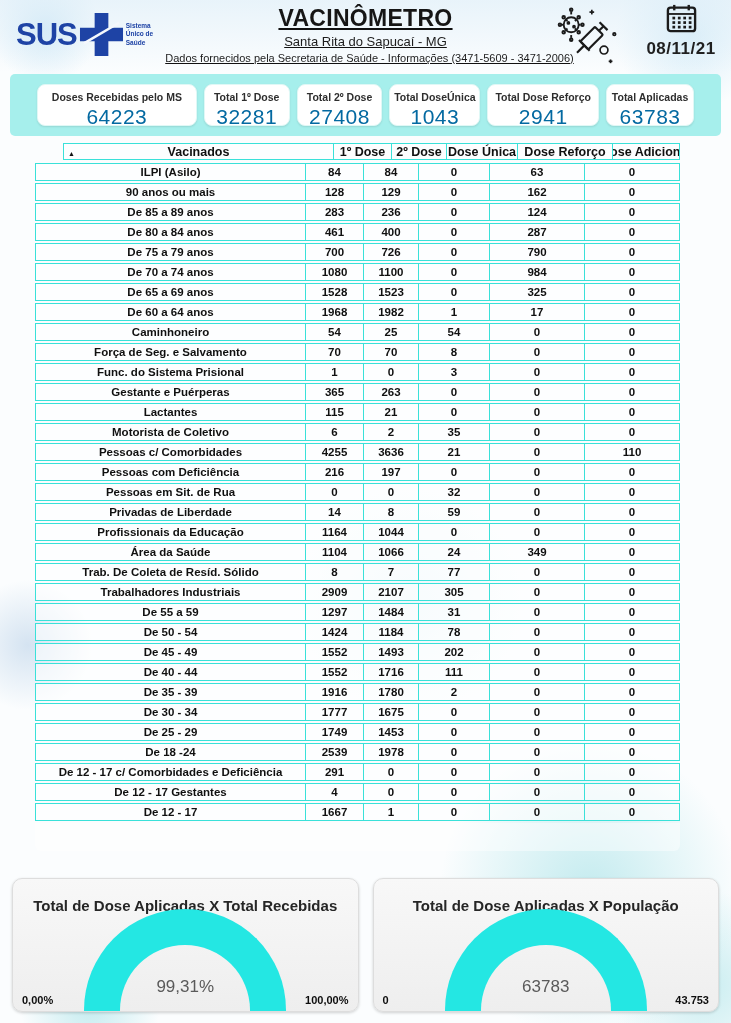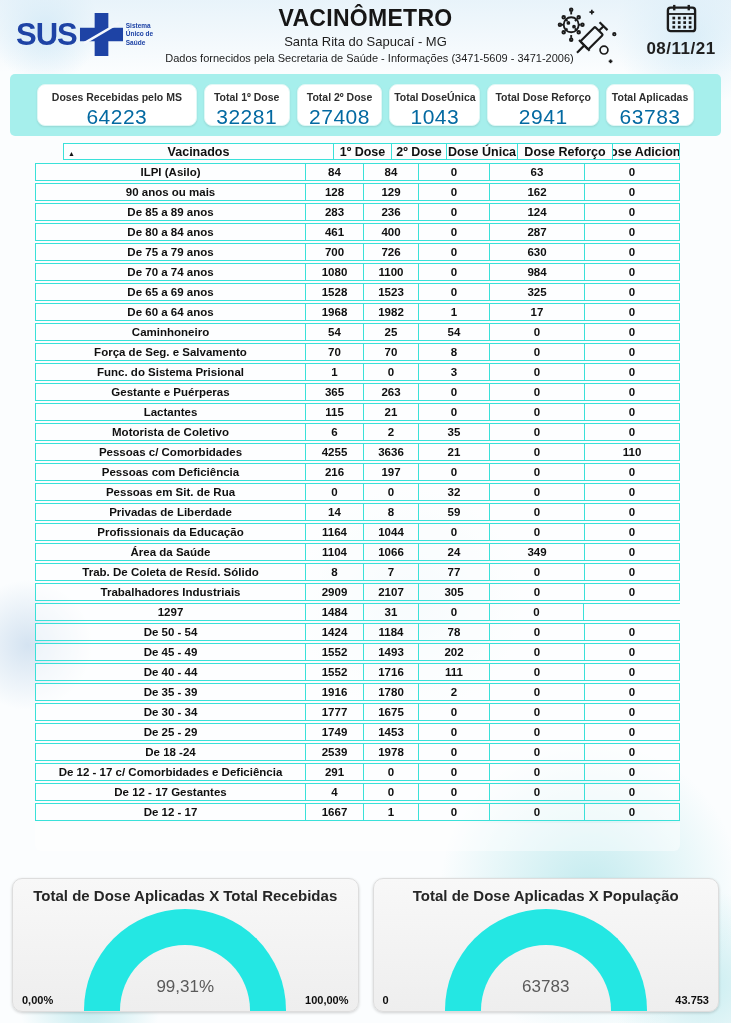--- a/index.html
+++ b/index.html
@@ -16,21 +16,21 @@
       radial-gradient(circle 95px at 705px 985px, rgba(70,195,205,.28), transparent 100%),
       radial-gradient(circle 70px at 90px 1005px, rgba(70,195,205,.30), transparent 100%),
       radial-gradient(circle 120px at 410px 600px, rgba(170,220,235,.16), transparent 100%);
   }
   
   .header { position:absolute; top:0; left:0; right:0; height:72px;
     background:linear-gradient(rgba(222,238,248,.65), rgba(255,255,255,0)); }
   .logo { position:absolute; left:16px; top:12px; display:flex; align-items:center; gap:2px; }
   .sus-text { color:#1e43a5; font-size:31px; font-weight:bold; letter-spacing:-1px; line-height:1; }
   .tagline { color:#1e43a5; font-size:6.5px; font-weight:bold; line-height:1.25; width:34px; }
-  .title-block { position:absolute; left:0; right:0; top:5px; text-align:center; }
+  .title-block { position:absolute; left:0; right:0; top:5px; text-align:center;text-decoration:underline; }
   .title { font-size:23px; font-weight:bold; letter-spacing:.3px; color:#161616; }
   .subtitle { font-size:13px; margin-top:2px; color:#1d1d1d; }
   .info { font-size:11px; margin-top:3px; color:#1d1d1d;padding-left:8px; }
   .syringe-wrap { position:absolute; left:556px; top:6px; }
   .calendar-block { position:absolute; left:642px; top:4px; width:78px; text-align:center; }
   .date { font-size:17px; font-weight:bold; color:#1f1f1f; margin-top:2px; letter-spacing:.5px; }
   
   .stats { position:absolute; left:10px; top:74px; width:711px; height:62px;
     background:#a6efec; border-radius:5px; display:flex; align-items:center;
     padding:0 27px; gap:7px; }
@@ -55,21 +55,21 @@
   .tcell:last-child { border-right:1px solid var(--cyan); }
   .th { font-size:12.5px; }
   .sort { position:absolute; left:5px; bottom:2px; font-size:7px; color:#111; }
   .table-footer { height:28px; background:rgba(255,255,255,.45);
     border-radius:0 0 6px 6px; }
   
   .gauges { position:absolute; left:12px; top:878px; width:707px; display:flex; gap:14px; }
   .gauge-panel { flex:1; height:134px; position:relative; text-align:center; overflow:hidden;
     background:linear-gradient(#f8f8f8,#eeeeee); border:1px solid #ddd; border-radius:10px;
     box-shadow:0 1px 3px rgba(0,0,0,.18); }
-  .gauge-title { font-size:15px; font-weight:bold; color:#262626; margin-top:8px; }
+  .gauge-title { font-size:15px; font-weight:bold; color:#262626; margin-top:18px; }
   .arch { position:absolute; left:50%; transform:translateX(-50%); top:30px;
     width:202px; height:104px; border:36px solid #24e7e3; border-bottom:none;
     border-top-left-radius:110px; border-top-right-radius:110px; }
   .gauge-value { position:absolute; left:0; right:0; top:98px; font-size:17px; color:#5a5a5a; }
   .gauge-min { position:absolute; left:9px;  bottom:5px; font-size:11px; font-weight:bold; color:#0d0d0d; }
   .gauge-max { position:absolute; right:9px; bottom:5px; font-size:11px; font-weight:bold; color:#0d0d0d; }
   svg { display:block; }
 </style>
 </head>
 <body>
@@ -232,21 +232,21 @@
           <div class="tcell">400</div>
           <div class="tcell">0</div>
           <div class="tcell">287</div>
           <div class="tcell">0</div>
         </div>
         <div class="trow">
           <div class="tcell">De 75 a 79 anos</div>
           <div class="tcell">700</div>
           <div class="tcell">726</div>
           <div class="tcell">0</div>
-          <div class="tcell">630</div>
+          <div class="tcell">790</div>
           <div class="tcell">0</div>
         </div>
         <div class="trow">
           <div class="tcell">De 70 a 74 anos</div>
           <div class="tcell">1080</div>
           <div class="tcell">1100</div>
           <div class="tcell">0</div>
           <div class="tcell">984</div>
           <div class="tcell">0</div>
         </div>
@@ -372,20 +372,21 @@
         </div>
         <div class="trow">
           <div class="tcell">Trabalhadores Industriais</div>
           <div class="tcell">2909</div>
           <div class="tcell">2107</div>
           <div class="tcell">305</div>
           <div class="tcell">0</div>
           <div class="tcell">0</div>
         </div>
         <div class="trow">
+          <div class="tcell">De 55 a 59</div>
           <div class="tcell">1297</div>
           <div class="tcell">1484</div>
           <div class="tcell">31</div>
           <div class="tcell">0</div>
           <div class="tcell">0</div>
         </div>
         <div class="trow">
           <div class="tcell">De 50 - 54</div>
           <div class="tcell">1424</div>
           <div class="tcell">1184</div>

